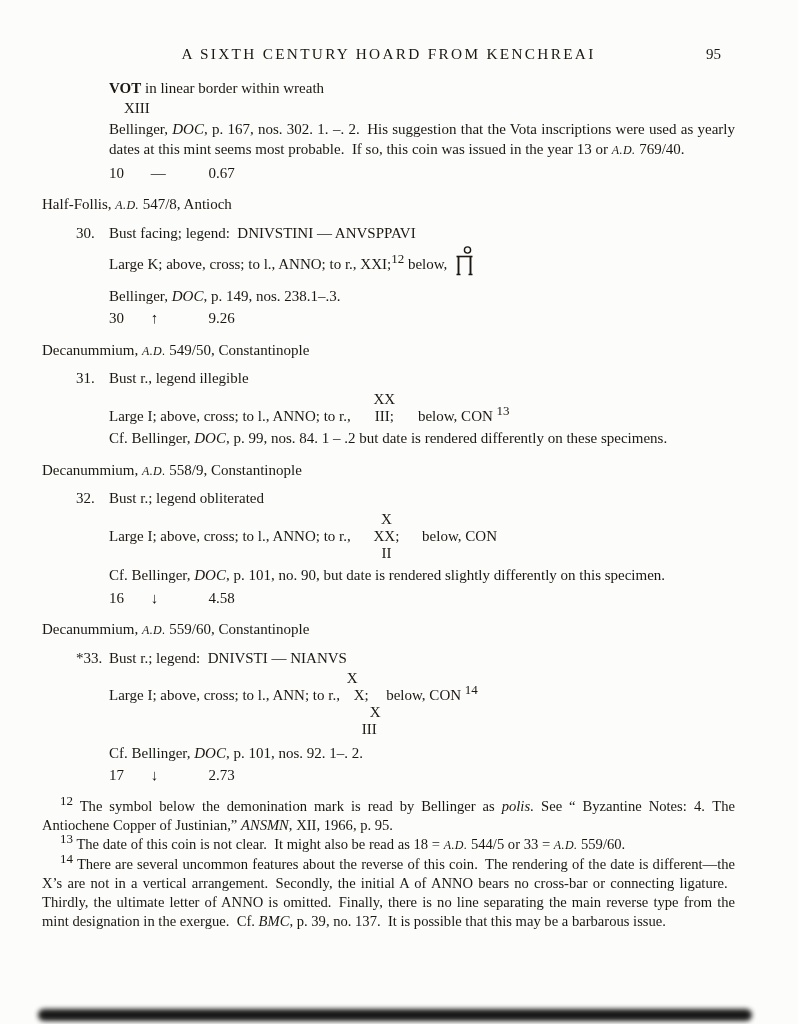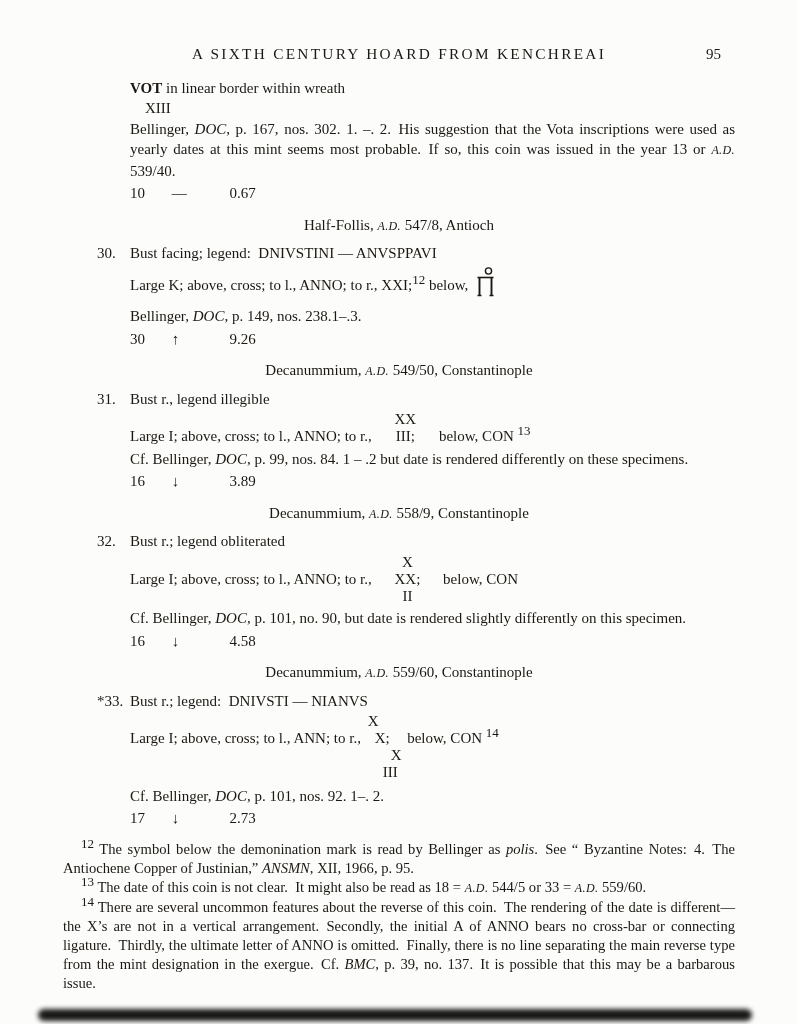--- a/index.html
+++ b/index.html
@@ -4,40 +4,40 @@
 <style>
   *{box-sizing:border-box}
   html,body{margin:0;padding:0;background:#ffffff}
   .page{
     position:relative;
     width:798px;height:1024px;
     background:#fcfcfa;
     color:#1b1813;
     font-family:"Liberation Serif","DejaVu Serif",serif;
     font-size:15px;line-height:20.5px;
-    padding:44px 63px 0 63px;
+    padding:44px 63px 0 42px;
     overflow:hidden;
   }
   
   .hdr{position:relative;text-align:center;margin-bottom:13px;}
   .hdr-title{display:inline-block;letter-spacing:2.3px;font-size:15.3px;}
   .hdr-num{position:absolute;right:14px;top:0;letter-spacing:0;}
   
   .line{white-space:nowrap;}
   .i{font-style:italic;}
   .b{font-weight:bold;}
   .sc{font-size:12px;letter-spacing:.4px;font-style:italic;}
   .sup{font-size:13px;vertical-align:6px;line-height:0;}
   .just{text-align:justify;}
   .para{margin:0;}
   
   .vot{margin-left:67px;}
   .indent1{margin-left:15px;}
   
-  .sechead{font-weight:normal;font-size:15px;text-align:center;margin:11px 0 7px;}
+  .sechead{font-weight:normal;font-size:15px;text-align:left;margin:11px 0 7px;}
   
   .entry{display:flex;margin-left:34px;}
   .enum{flex:0 0 33px;width:33px;}
   .ebody{flex:1;min-width:0;}
   
   .meas{margin-top:2px;white-space:nowrap;}
   .m1{display:inline-block;width:38px;}
   .m2{display:inline-block;width:54px;}
   
   .stack{display:inline-block;position:relative;text-align:center;line-height:17px;margin:0 19px;vertical-align:baseline;}
@@ -69,21 +69,21 @@
 <div class="page">
 
   <div class="hdr">
     <span class="hdr-title">A SIXTH CENTURY HOARD FROM KENCHREAI</span>
     <span class="hdr-num">95</span>
   </div>
 
   <div class="vot">
     <div class="line"><span class="b">VOT</span><span> in linear border within wreath</span></div>
     <div class="line indent1">XIII</div>
-    <p class="para just"><span>Bellinger, </span><span class="i">DOC</span><span>, p. 167, nos. 302. 1. –. 2. His suggestion that the Vota inscriptions were used as yearly dates at this mint seems most probable. If so, this coin was issued in the year 13 or </span><span class="sc">A.D.</span><span> 539/40.</span></p>
+    <p class="para just"><span>Bellinger, </span><span class="i">DOC</span><span>, p. 167, nos. 302. 1. –. 2. His suggestion that the Vota inscriptions were used as yearly dates at this mint seems most probable. If so, this coin was issued in the year 13 or </span><span class="sc">A.D.</span><span> 769/40.</span></p>
     <div class="meas">
       <span class="m1">10</span>
       <span class="m2">—</span>
       <span class="m3">0.67</span>
     </div>
   </div>
 
   <div class="sechead"><span>Half-Follis, </span><span class="sc">A.D.</span><span> 547/8, Antioch</span></div>
 
   <div class="entry">
@@ -110,25 +110,20 @@
   <div class="sechead"><span>Decanummium, </span><span class="sc">A.D.</span><span> 549/50, Constantinople</span></div>
 
   <div class="entry">
     <div class="enum">31.</div>
     <div class="ebody">
       <div class="line">Bust r., legend illegible</div>
       <div class="line revline">
         <span>Large I; above, cross; to l., ANNO; to r., </span><span class="stack"><span>XX</span><span>III;</span></span><span><span> below, CON </span><span class="sup">13</span></span>
       </div>
       <div class="line"><span>Cf. Bellinger, </span><span class="i">DOC</span><span>, p. 99, nos. 84. 1 – .2 but date is rendered differently on these specimens.</span></div>
-      <div class="meas">
-        <span class="m1">16</span>
-        <span class="m2">↓</span>
-        <span class="m3">3.89</span>
-      </div>
     </div>
   </div>
 
   <div class="sechead"><span>Decanummium, </span><span class="sc">A.D.</span><span> 558/9, Constantinople</span></div>
 
   <div class="entry">
     <div class="enum">32.</div>
     <div class="ebody">
       <div class="line">Bust r.; legend obliterated</div>
       <div class="line revline mb-e32">

